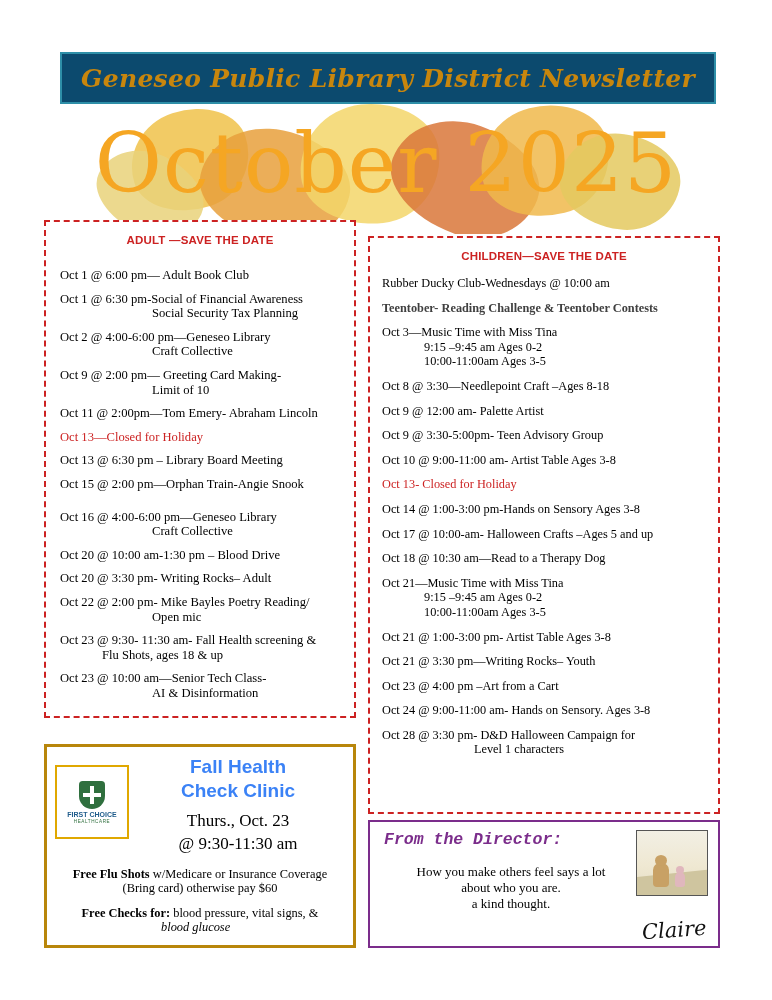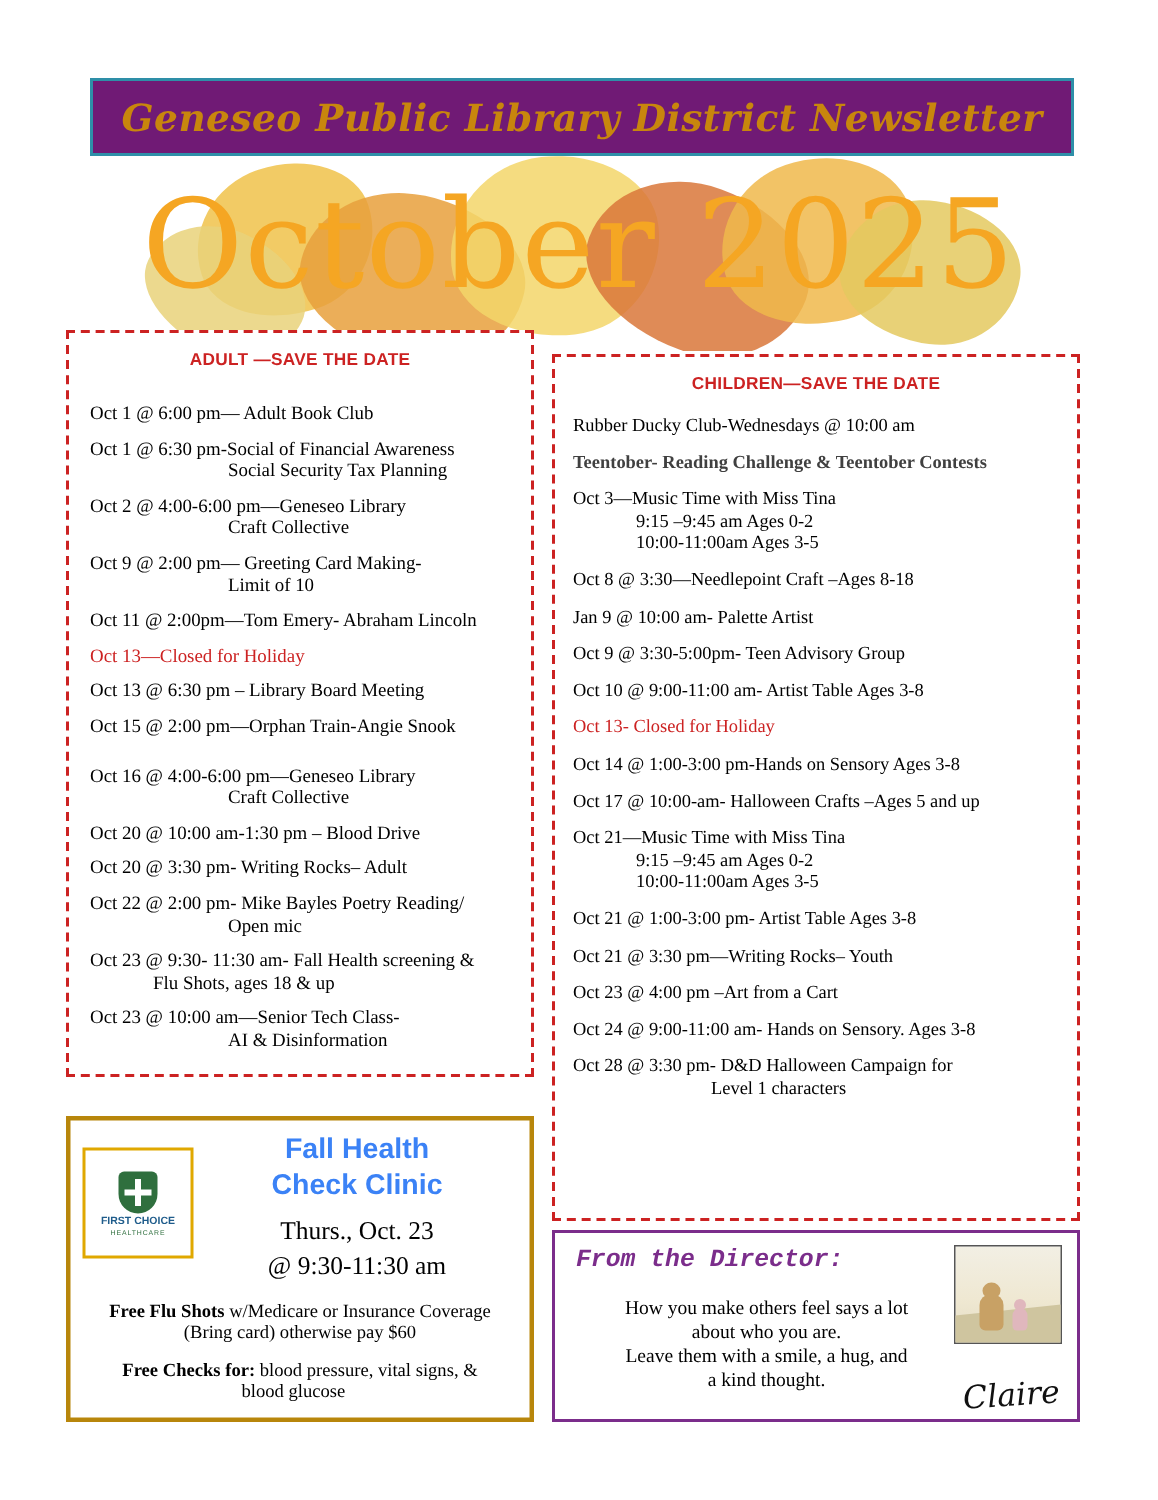--- a/index.html
+++ b/index.html
@@ -16,21 +16,21 @@
   }
 
   
   .masthead {
     position: absolute;
     left: 60px;
     top: 52px;
     width: 652px;
     height: 48px;
     border: 2px solid #2e8fa8;
-    background: #701a75;
+    background: #0c4a6e;
     display: flex;
     align-items: center;
     justify-content: center;
   }
   .masthead-title {
     font-family: "DejaVu Serif", serif;
     font-style: italic;
     font-weight: bold;
     font-size: 25px;
     color: #c8860d;
@@ -355,26 +355,27 @@
   </ul>
 </div>
 
 <div class="panel panel-dashed-red" id="children-panel">
   <div class="panel-title">CHILDREN—SAVE THE DATE</div>
   <ul class="events">
     <li class="event"><span>Rubber Ducky Club-Wednesdays @ 10:00 am</span></li>
     <li class="event bold-red"><span>Teentober- Reading Challenge &amp; Teentober Contests</span></li>
     <li class="event"><span>Oct 3—Music Time with Miss Tina</span><span class="sub pl40">9:15 –9:45 am  Ages 0-2</span><span class="sub pl40">10:00-11:00am Ages 3-5</span></li>
     <li class="event"><span>Oct 8 @ 3:30—Needlepoint Craft –Ages 8-18</span></li>
-    <li class="event"><span>Jan 9 @ 10:00 am- Palette Artist</span></li>
+    <li class="event"><span>Oct 9 @ 12:00 am- Palette Artist</span></li>
     <li class="event"><span>Oct 9 @ 3:30-5:00pm- Teen Advisory Group</span></li>
     <li class="event"><span>Oct 10 @ 9:00-11:00 am-  Artist Table Ages 3-8</span></li>
     <li class="event red"><span>Oct 13- Closed for Holiday</span></li>
     <li class="event"><span>Oct 14 @ 1:00-3:00 pm-Hands on Sensory  Ages 3-8</span></li>
     <li class="event"><span>Oct 17 @ 10:00-am- Halloween Crafts –Ages 5 and up</span></li>
+    <li class="event"><span>Oct 18 @ 10:30 am—Read to a Therapy Dog</span></li>
     <li class="event"><span>Oct 21—Music Time with Miss Tina</span><span class="sub pl40">9:15 –9:45 am  Ages 0-2</span><span class="sub pl40">10:00-11:00am Ages 3-5</span></li>
     <li class="event"><span>Oct 21 @ 1:00-3:00 pm-  Artist Table Ages 3-8</span></li>
     <li class="event"><span>Oct 21 @ 3:30 pm—Writing Rocks– Youth</span></li>
     <li class="event"><span>Oct 23 @ 4:00 pm –Art from a Cart</span></li>
     <li class="event"><span>Oct 24 @ 9:00-11:00 am-  Hands on Sensory. Ages 3-8</span></li>
     <li class="event"><span>Oct 28 @ 3:30 pm-  D&amp;D Halloween Campaign for</span><span class="sub pl80">Level 1 characters</span></li>
   </ul>
 </div>
 
 <div class="panel" id="clinic-panel">
@@ -391,32 +392,31 @@
       <div class="clinic-when" style="margin-top:0">@ 9:30-11:30 am</div>
     </div>
   </div>
   <div class="clinic-lines">
     <div class="clinic-line">
       <b>Free Flu Shots</b><span> w/Medicare or Insurance Coverage</span>
       <span class="indent">(Bring card) otherwise pay $60</span>
     </div>
     <div class="clinic-line">
       <b>Free Checks for:</b><span> blood pressure, vital signs, &amp;</span>
-      <span class="indent" style="text-align:left; padding-left:96px;">blood glucose</span>
+      <span class="indent" style="text-align:left; padding-left:96px;font-style:italic;">blood glucose</span>
     </div>
   </div>
 </div>
 
 <div class="panel" id="director-panel">
   <div class="director-title">From the Director:</div>
   <div class="director-photo">
     <div class="photo-path"></div>
     <div class="photo-bear"></div>
     <div class="photo-pig"></div>
   </div>
   <div class="director-quote">
     <div>How you make others feel says a lot</div>
     <div>about who you are.</div>
-    <div>Leave them with a smile, a hug, and</div>
     <div>a kind thought.</div>
   </div>
   <div class="signature">Claire</div>
 </div>
 
 </body></html>

